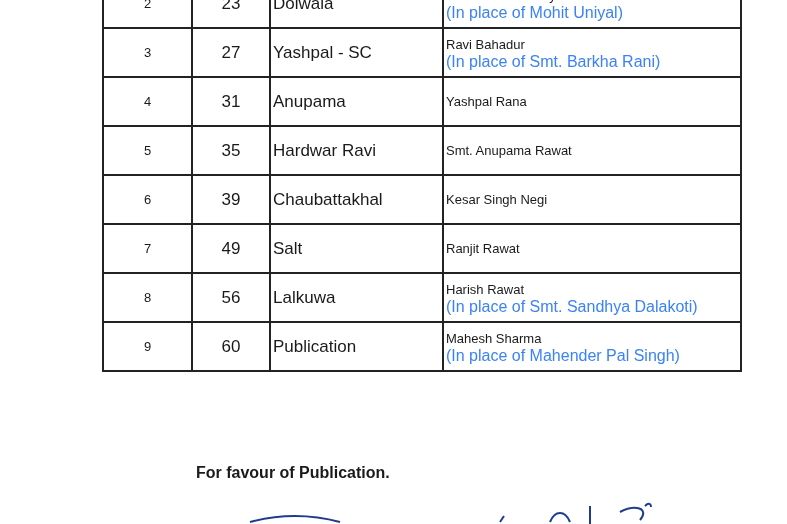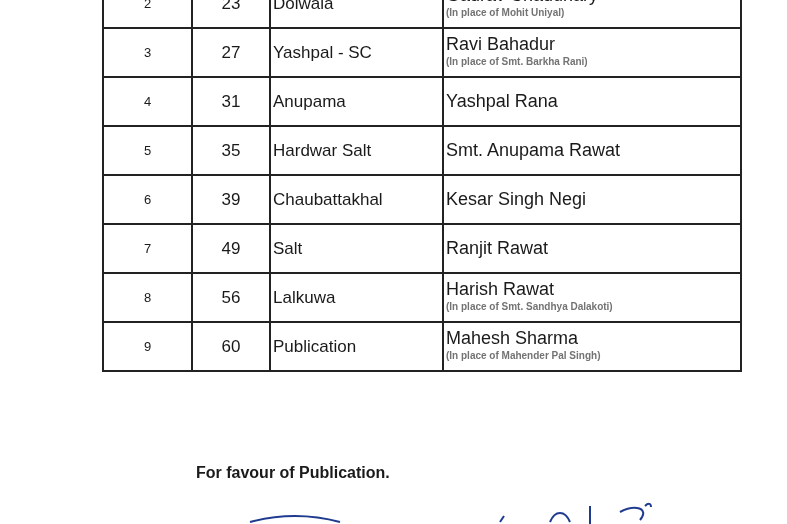--- a/index.html
+++ b/index.html
@@ -3,22 +3,22 @@
 <meta charset="utf-8">
 <style>
   html, body { margin:0; padding:0; }
   body { width:787px; height:524px; background:#ffffff; position:relative; overflow:hidden; font-family:"Liberation Sans", sans-serif; color:#1a1a1a; }
   .tbl { position:absolute; left:102px; top:-22px; border-collapse:collapse; }
   .tbl td { border:2px solid #222; padding:0; height:47px; vertical-align:middle; }
   .c1 { width:87px; text-align:center; font-size:13px; }
   .c2 { width:76px; text-align:center; font-size:17px; }
   .c3 { width:169px; text-align:left; font-size:17px; padding-left:2px !important; }
   .c4 { width:294px; text-align:left; padding-left:2px !important; }
-  .name { font-size:18px; line-height:19px; display:block; }
-  .note { font-size:10px; line-height:16px; display:block; color:#737373;font-weight:bold; }
+  .name { font-size:13px; line-height:19px; display:block; }
+  .note { font-size:16px; line-height:16px; display:block; color:#3b82f6; }
   .footer { position:absolute; left:196px; top:464px; font-size:16px; font-weight:bold; }
   .sig { position:absolute; left:240px; top:500px; width:460px; height:24px; }
 </style>
 </head>
 <body>
 
 <table class="tbl">
   <tbody id="tbody">
       <tr>
         <td class="c1">2</td>
@@ -42,21 +42,21 @@
         <td class="c1">4</td>
         <td class="c2">31</td>
         <td class="c3">Anupama</td>
         <td class="c4">
           <span class="name">Yashpal Rana</span>
         </td>
       </tr>
       <tr>
         <td class="c1">5</td>
         <td class="c2">35</td>
-        <td class="c3">Hardwar Salt</td>
+        <td class="c3">Hardwar Ravi</td>
         <td class="c4">
           <span class="name">Smt. Anupama Rawat</span>
         </td>
       </tr>
       <tr>
         <td class="c1">6</td>
         <td class="c2">39</td>
         <td class="c3">Chaubattakhal</td>
         <td class="c4">
           <span class="name">Kesar Singh Negi</span>

